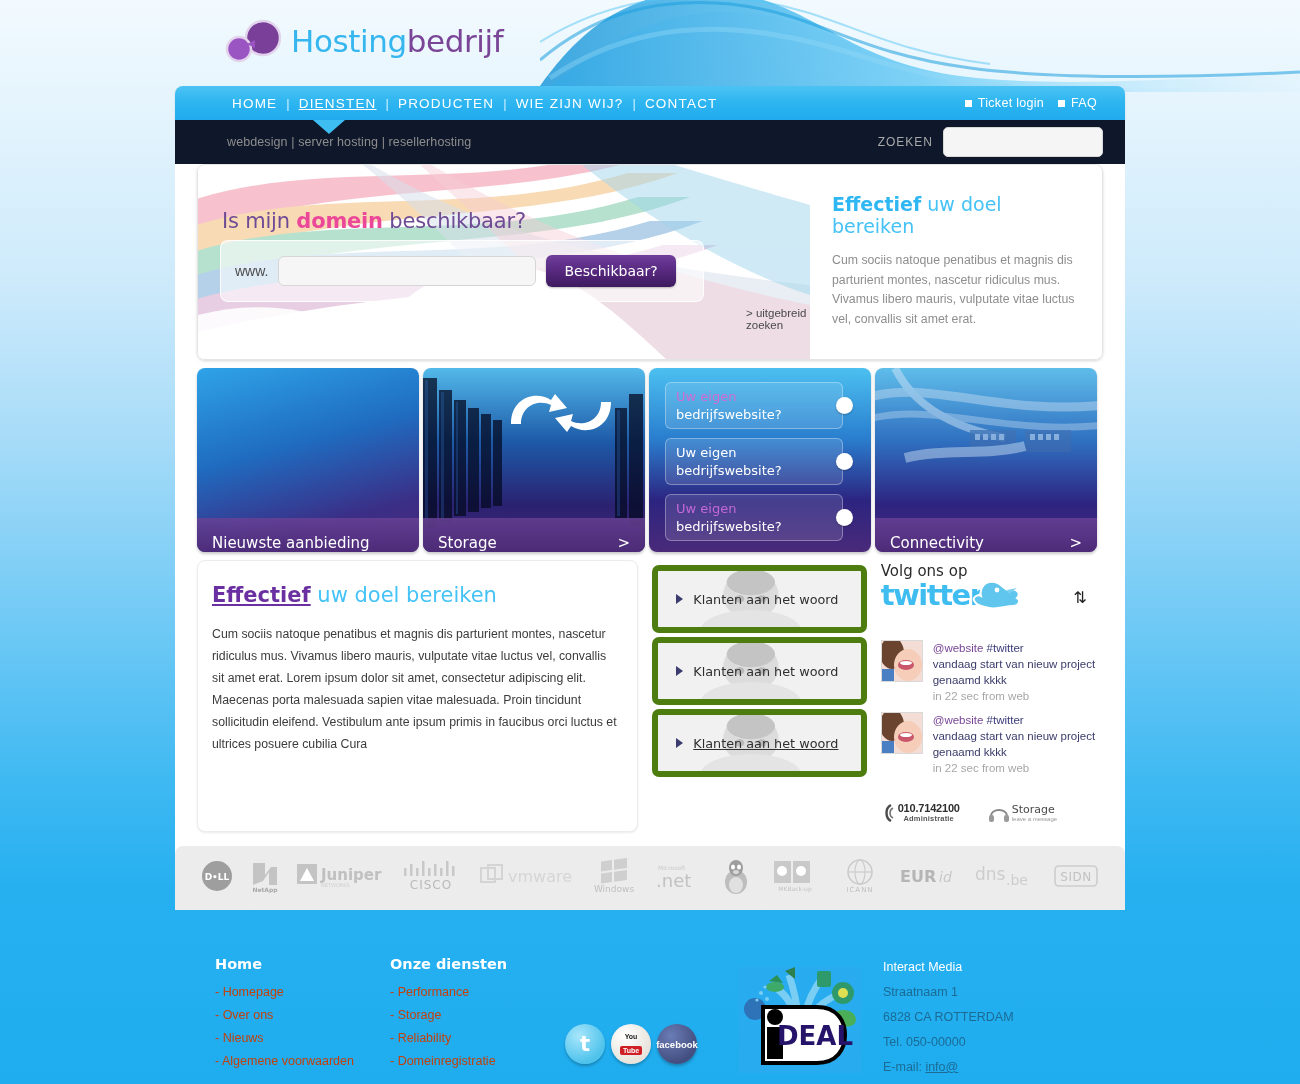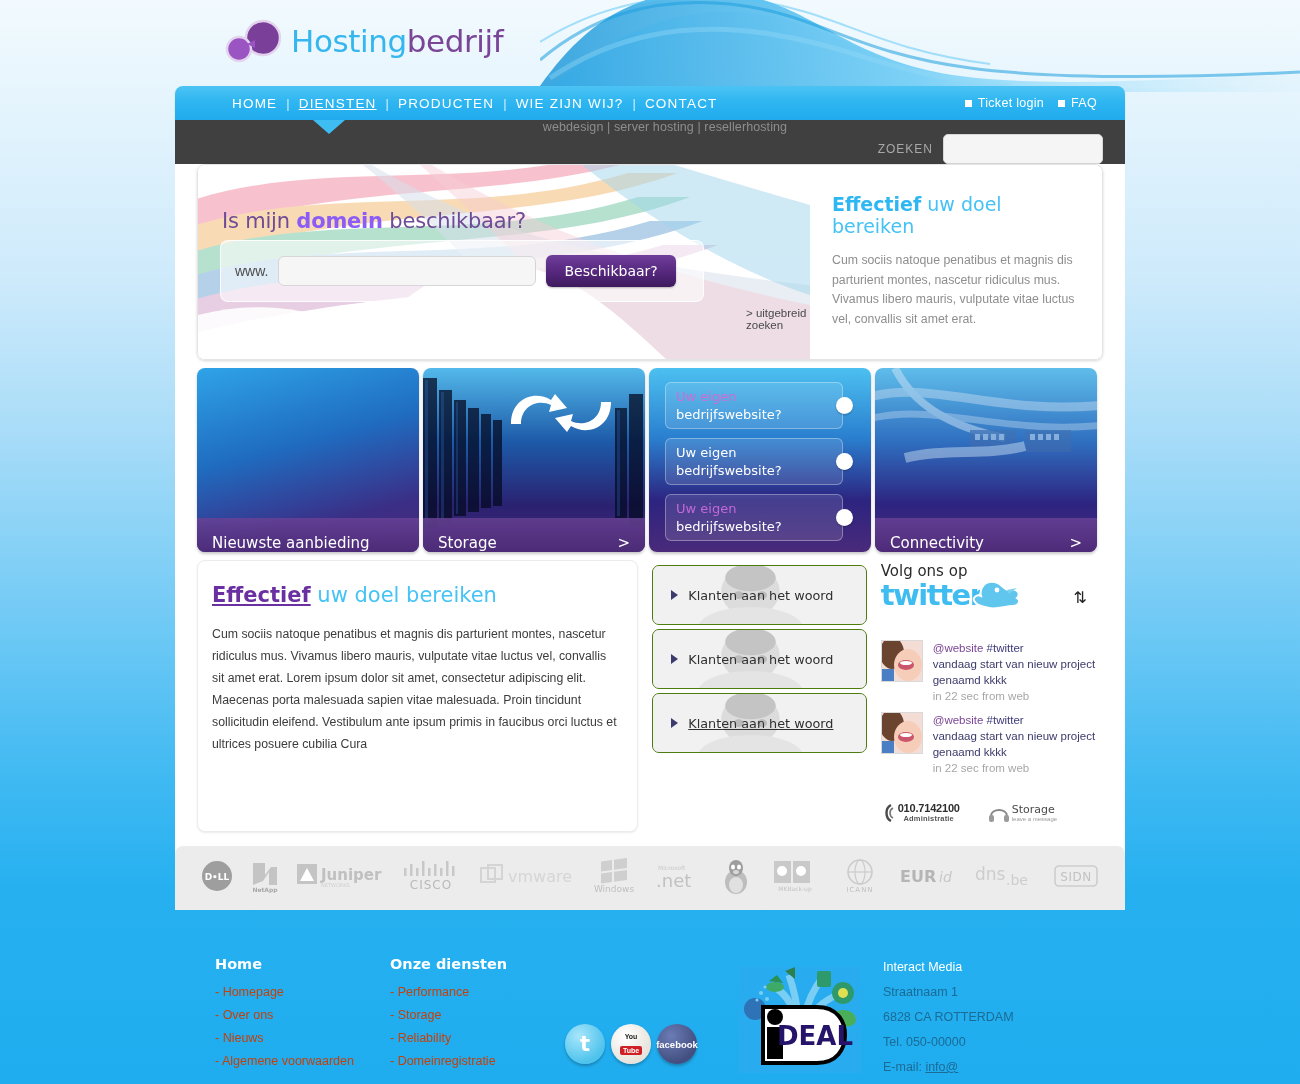--- a/index.html
+++ b/index.html
@@ -51,24 +51,23 @@
   .nav-item.active { text-decoration: underline; }
   .nav-sep { color: #cdefff; font-size: 13px; }
   .nav-right {
     margin-left: auto; padding-right: 28px; display: flex; align-items: center; gap: 14px;
   }
   .nav-mini { display: flex; align-items: center; gap: 6px; }
   .nav-mini span.sq { width: 7px; height: 7px; background: #ffffff; display: inline-block; }
   .nav-mini span.tx { color: #ffffff; font-size: 12.5px; letter-spacing: .3px; }
 
   .subbar {
-    background: #404040; height: 44px; position: relative;
+    background: #0f172a; height: 44px; position: relative;
     display: flex; align-items: center; padding: 0 22px 0 52px;
     box-shadow: 0 1px 0 rgba(0,0,0,.04);
-    flex-direction: column;
   }
   .tab-arrow {
     position: absolute; left: 138px; top: 0; width: 0; height: 0;
     border-left: 16px solid transparent; border-right: 16px solid transparent;
     border-top: 14px solid #3dbdf2;
   }
   .breadcrumb { font-size: 12.5px; color: #8d8d8d; letter-spacing: .1px; }
   .search-box { margin-left: auto; display: flex; align-items: center; gap: 10px; }
   .search-label { font-size: 12px; color: #a8a8a8; letter-spacing: 1px; }
   .search-input {
@@ -92,21 +91,21 @@
   .hero-left {
     width: 612px; position: relative; overflow: hidden;
     background: #ffffff;
   }
   .hero-ribbons { position: absolute; inset: 0; }
   .hero-title {
     position: absolute; left: 24px; top: 44px; z-index: 3;
     font-size: 21px; color: #5a2d82; font-family: "DejaVu Sans", sans-serif;
     letter-spacing: -.2px;
   }
-  .hero-title b { color: #8b5cf6; font-weight: 700; }
+  .hero-title b { color: #ec4899; font-weight: 700; }
   .hero-title .light { color: #6f4b96; }
   .dom-panel {
     position: absolute; left: 22px; top: 75px; z-index: 3;
     width: 484px; height: 62px; border-radius: 8px;
     background: rgba(255,255,255,.58);
     border: 1px solid rgba(255,255,255,.85);
     display: flex; align-items: center; padding: 0 14px; gap: 10px;
   }
   .www { font-size: 14px; color: #4c4c4c; text-align: right; }
   .dom-input {
@@ -182,21 +181,21 @@
   }
   .mid-left h2 {
     font-size: 21px; font-weight: 400; color: #45c3f6;
     font-family: "DejaVu Sans", sans-serif; margin-bottom: 16px;
   }
   .mid-left h2 b { font-weight: 700; color: #6a2fa0; text-decoration: underline; }
   .mid-left p { font-size: 12.3px; color: #3c3c3c; line-height: 22px; }
 
   .testi { width: 218px; padding-top: 5px; }
   .testi-item {
-    height: 60px; border-radius: 7px; border: 1px solid #4d7c0f;
+    height: 68px; border-radius: 7px; border: 6px solid #4d7c0f;
     margin-bottom: 4px; display: flex; align-items: center; padding-left: 18px;
     position: relative; overflow: hidden; background: #f3f3f3;
   }
   .testi-face { position: absolute; inset: 0; opacity: .55; }
   .testi-item .tri {
     position: relative; z-index: 2; width: 0; height: 0;
     border-top: 5px solid transparent; border-bottom: 5px solid transparent;
     border-left: 7px solid #3b3b6e; margin-right: 10px;
   }
   .testi-item .tlabel {

